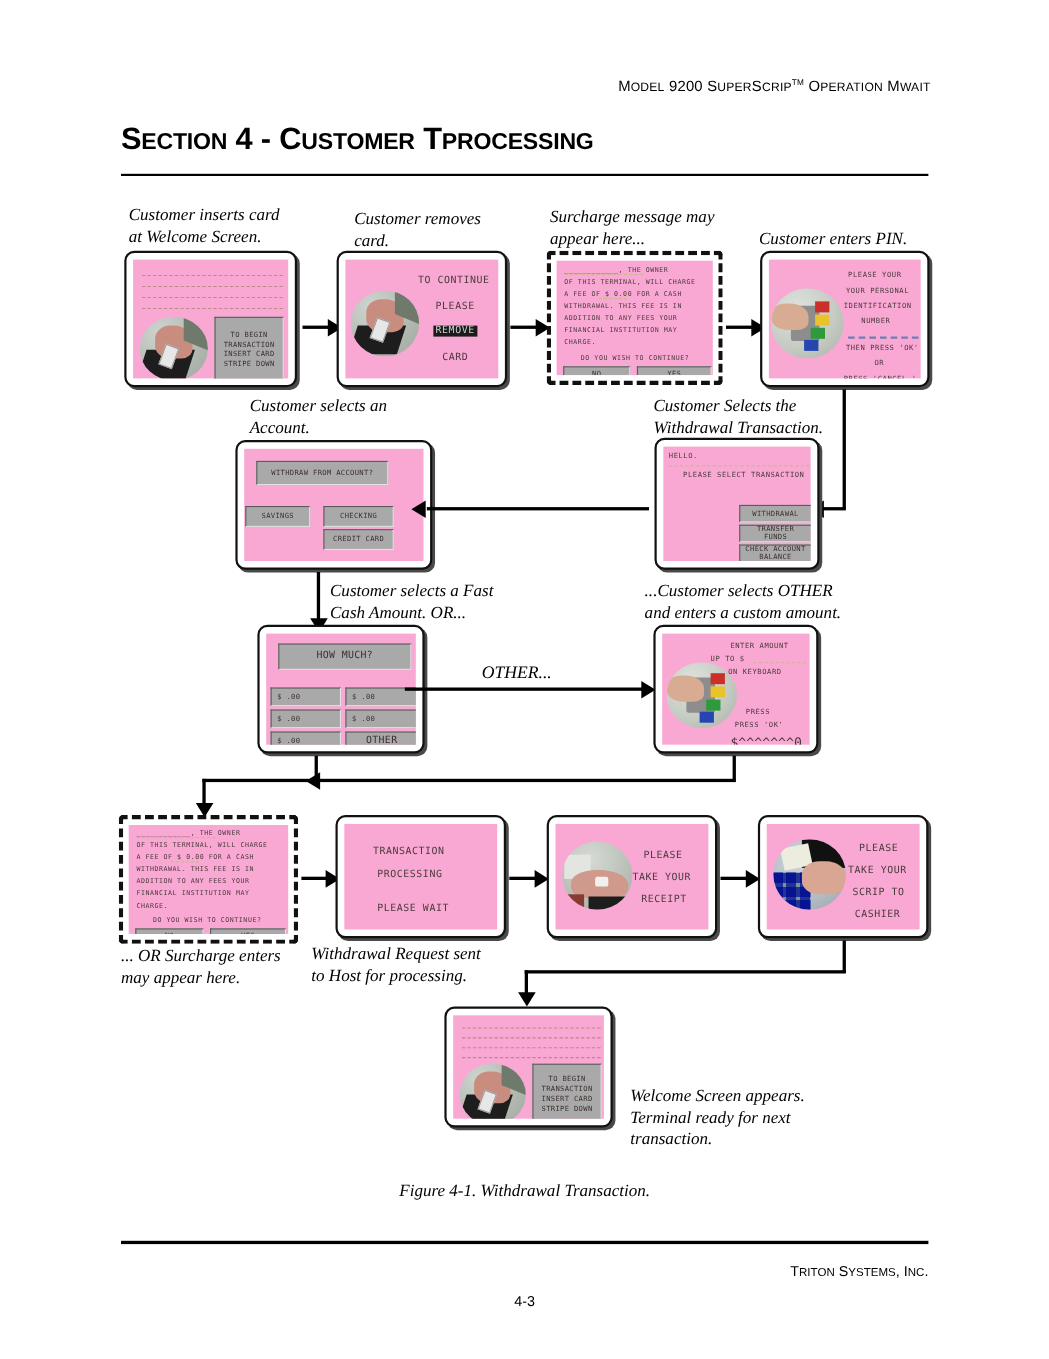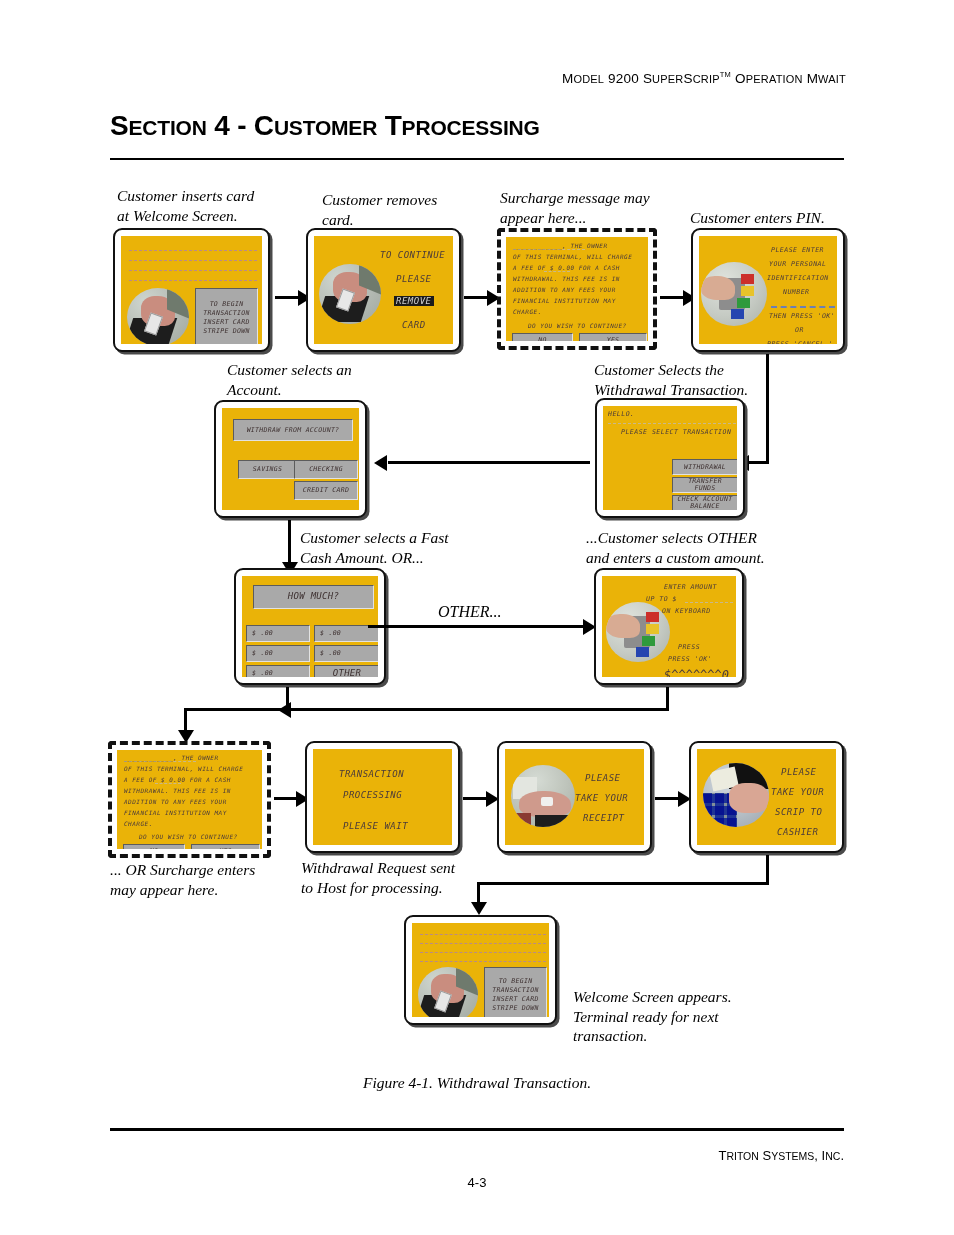--- a/index.html
+++ b/index.html
@@ -87,25 +87,24 @@
     pointer-events:none;
   }
   .screen.dashed .glass{
     position:absolute; left:9px; top:9px; right:9px; bottom:9px;
     width:auto; height:auto;
   }
 
   .glass{
     position:relative;
     width:100%; height:100%;
-    background:#eab308;
+    background:#f9a8d4;
     overflow:hidden;
     font-family:"DejaVu Sans Mono", monospace;
     color:#3d3030;
-    font-style:italic;
   }
 
   
   .gtext{
     position:absolute;
     font-family:"DejaVu Sans Mono", monospace;
     color:#4a3a3a;
     letter-spacing:.5px;
     white-space:nowrap;
   }
@@ -257,44 +256,44 @@
   <div class="glass">
     <div class="photo" style="left:2px; top:26px; width:66px; height:64px;">
       <div class="bg" style="background:radial-gradient(circle at 35% 30%, #dfe3dd 0%, #c6cbc4 55%, #aab0a7 100%);"></div>
       <div style="position:absolute; left:18px; top:16px; width:26px; height:32px; background:#8d8d8d; border-radius:2px;"></div>
       <div style="position:absolute; left:40px; top:12px; width:13px; height:10px; background:#cc2f2a;"></div>
       <div style="position:absolute; left:40px; top:24px; width:13px; height:10px; background:#e8c32a;"></div>
       <div style="position:absolute; left:36px; top:36px; width:13px; height:10px; background:#2f9a3c;"></div>
       <div style="position:absolute; left:30px; top:47px; width:13px; height:10px; background:#2645b0;"></div>
       <div style="position:absolute; left:0px; top:14px; width:34px; height:24px; background:#d8ab93; border-radius:40% 50% 30% 45%;"></div>
     </div>
-    <div class="gtext" style="left:72px; top:10px; font-size:6.5px;">PLEASE ENTER</div>
+    <div class="gtext" style="left:72px; top:10px; font-size:6.5px;">PLEASE YOUR</div>
     <div class="gtext" style="left:70px; top:24px; font-size:6.5px;">YOUR PERSONAL</div>
     <div class="gtext" style="left:68px; top:38px; font-size:6.5px;">IDENTIFICATION</div>
     <div class="gtext" style="left:84px; top:52px; font-size:6.5px;">NUMBER</div>
     <div class="bluedots" style="left:72px; top:70px; width:64px;"></div>
     <div class="gtext" style="left:70px; top:76px; font-size:6.5px;">THEN PRESS 'OK'</div>
     <div class="gtext" style="left:96px; top:90px; font-size:6.5px;">OR</div>
     <div class="gtext" style="left:68px; top:104px; font-size:6.5px;">PRESS 'CANCEL.'</div>
   </div>
 </div>
 
 <div class="vline" style="left:766px; top:354px; height:108px;"></div>
 <div class="hline" style="left:748px; top:461px; width:21px;"></div>
 <div class="arrow left" style="left:736px; top:455px;"></div>
 
 <div class="caption" style="left: 227px; top: 360px; width: 220px; white-space: pre-line;">Customer selects an
 Account.</div>
 <div class="caption" style="left: 594px; top: 360px; width: 250px; white-space: pre-line;">Customer Selects the
 Withdrawal Transaction.</div>
 
-<div class="screen" style="left:214px; top:400px; width:153px; height:118px;">
+<div class="screen" style="left:214px; top:400px; width:179px; height:118px;">
   <div class="glass">
     <div class="gbtn" style="left:11px; top:11px; width:120px; height:22px; font-size:6.5px;">WITHDRAW FROM ACCOUNT?</div>
-    <div class="gbtn" style="left:16px; top:52px; width:59px; height:19px; font-size:6.5px;">SAVINGS</div>
+    <div class="gbtn" style="left:1px; top:52px; width:59px; height:19px; font-size:6.5px;">SAVINGS</div>
     <div class="gbtn" style="left:72px; top:52px; width:64px; height:19px; font-size:6.5px;">CHECKING</div>
     <div class="gbtn" style="left:72px; top:73px; width:64px; height:19px; font-size:6.5px;">CREDIT CARD</div>
   </div>
 </div>
 
 <div class="hline" style="left:388px; top:461px; width:202px;"></div>
 <div class="arrow left" style="left:374px; top:455px;"></div>
 
 <div class="screen" style="left:595px; top:398px; width:150px; height:120px;">
   <div class="glass">
@@ -384,21 +383,21 @@
     <div class="gtext" style="left:7px; top:59px; font-size:6px;">FINANCIAL INSTITUTION MAY</div>
     <div class="gtext" style="left:7px; top:70px; font-size:6px;">CHARGE.</div>
     <div class="gtext" style="left:22px; top:83px; font-size:6px;">DO YOU WISH TO CONTINUE?</div>
     <div class="gbtn" style="left:6px; top:94px; width:62px; height:15px; font-size:6.5px;">NO</div>
     <div class="gbtn" style="left:74px; top:94px; width:69px; height:15px; font-size:6.5px;">YES</div>
   </div>
 </div>
 
 <div class="caption" style="left: 110px; top: 860px; width: 215px; white-space: pre-line;">... OR Surcharge enters
 may appear here.</div>
-<div class="caption" style="left: 301px; top: 858px; width: 225px; white-space: pre-line;">Withdrawal Request sent
+<div class="caption" style="left: 283px; top: 858px; width: 225px; white-space: pre-line;">Withdrawal Request sent
 to Host for processing.</div>
 
 <div class="hline" style="left:274px; top:797px; width:25px;"></div>
 <div class="arrow right" style="left:296px; top:791px;"></div>
 
 <div class="screen" style="left:305px; top:741px; width:155px; height:112px;">
   <div class="glass">
     <div class="gtext" style="left:26px; top:20px; font-size:9px;">TRANSACTION</div>
     <div class="gtext" style="left:30px; top:41px; font-size:9px;">PROCESSING</div>
     <div class="gtext" style="left:30px; top:72px; font-size:9px;">PLEASE WAIT</div>

